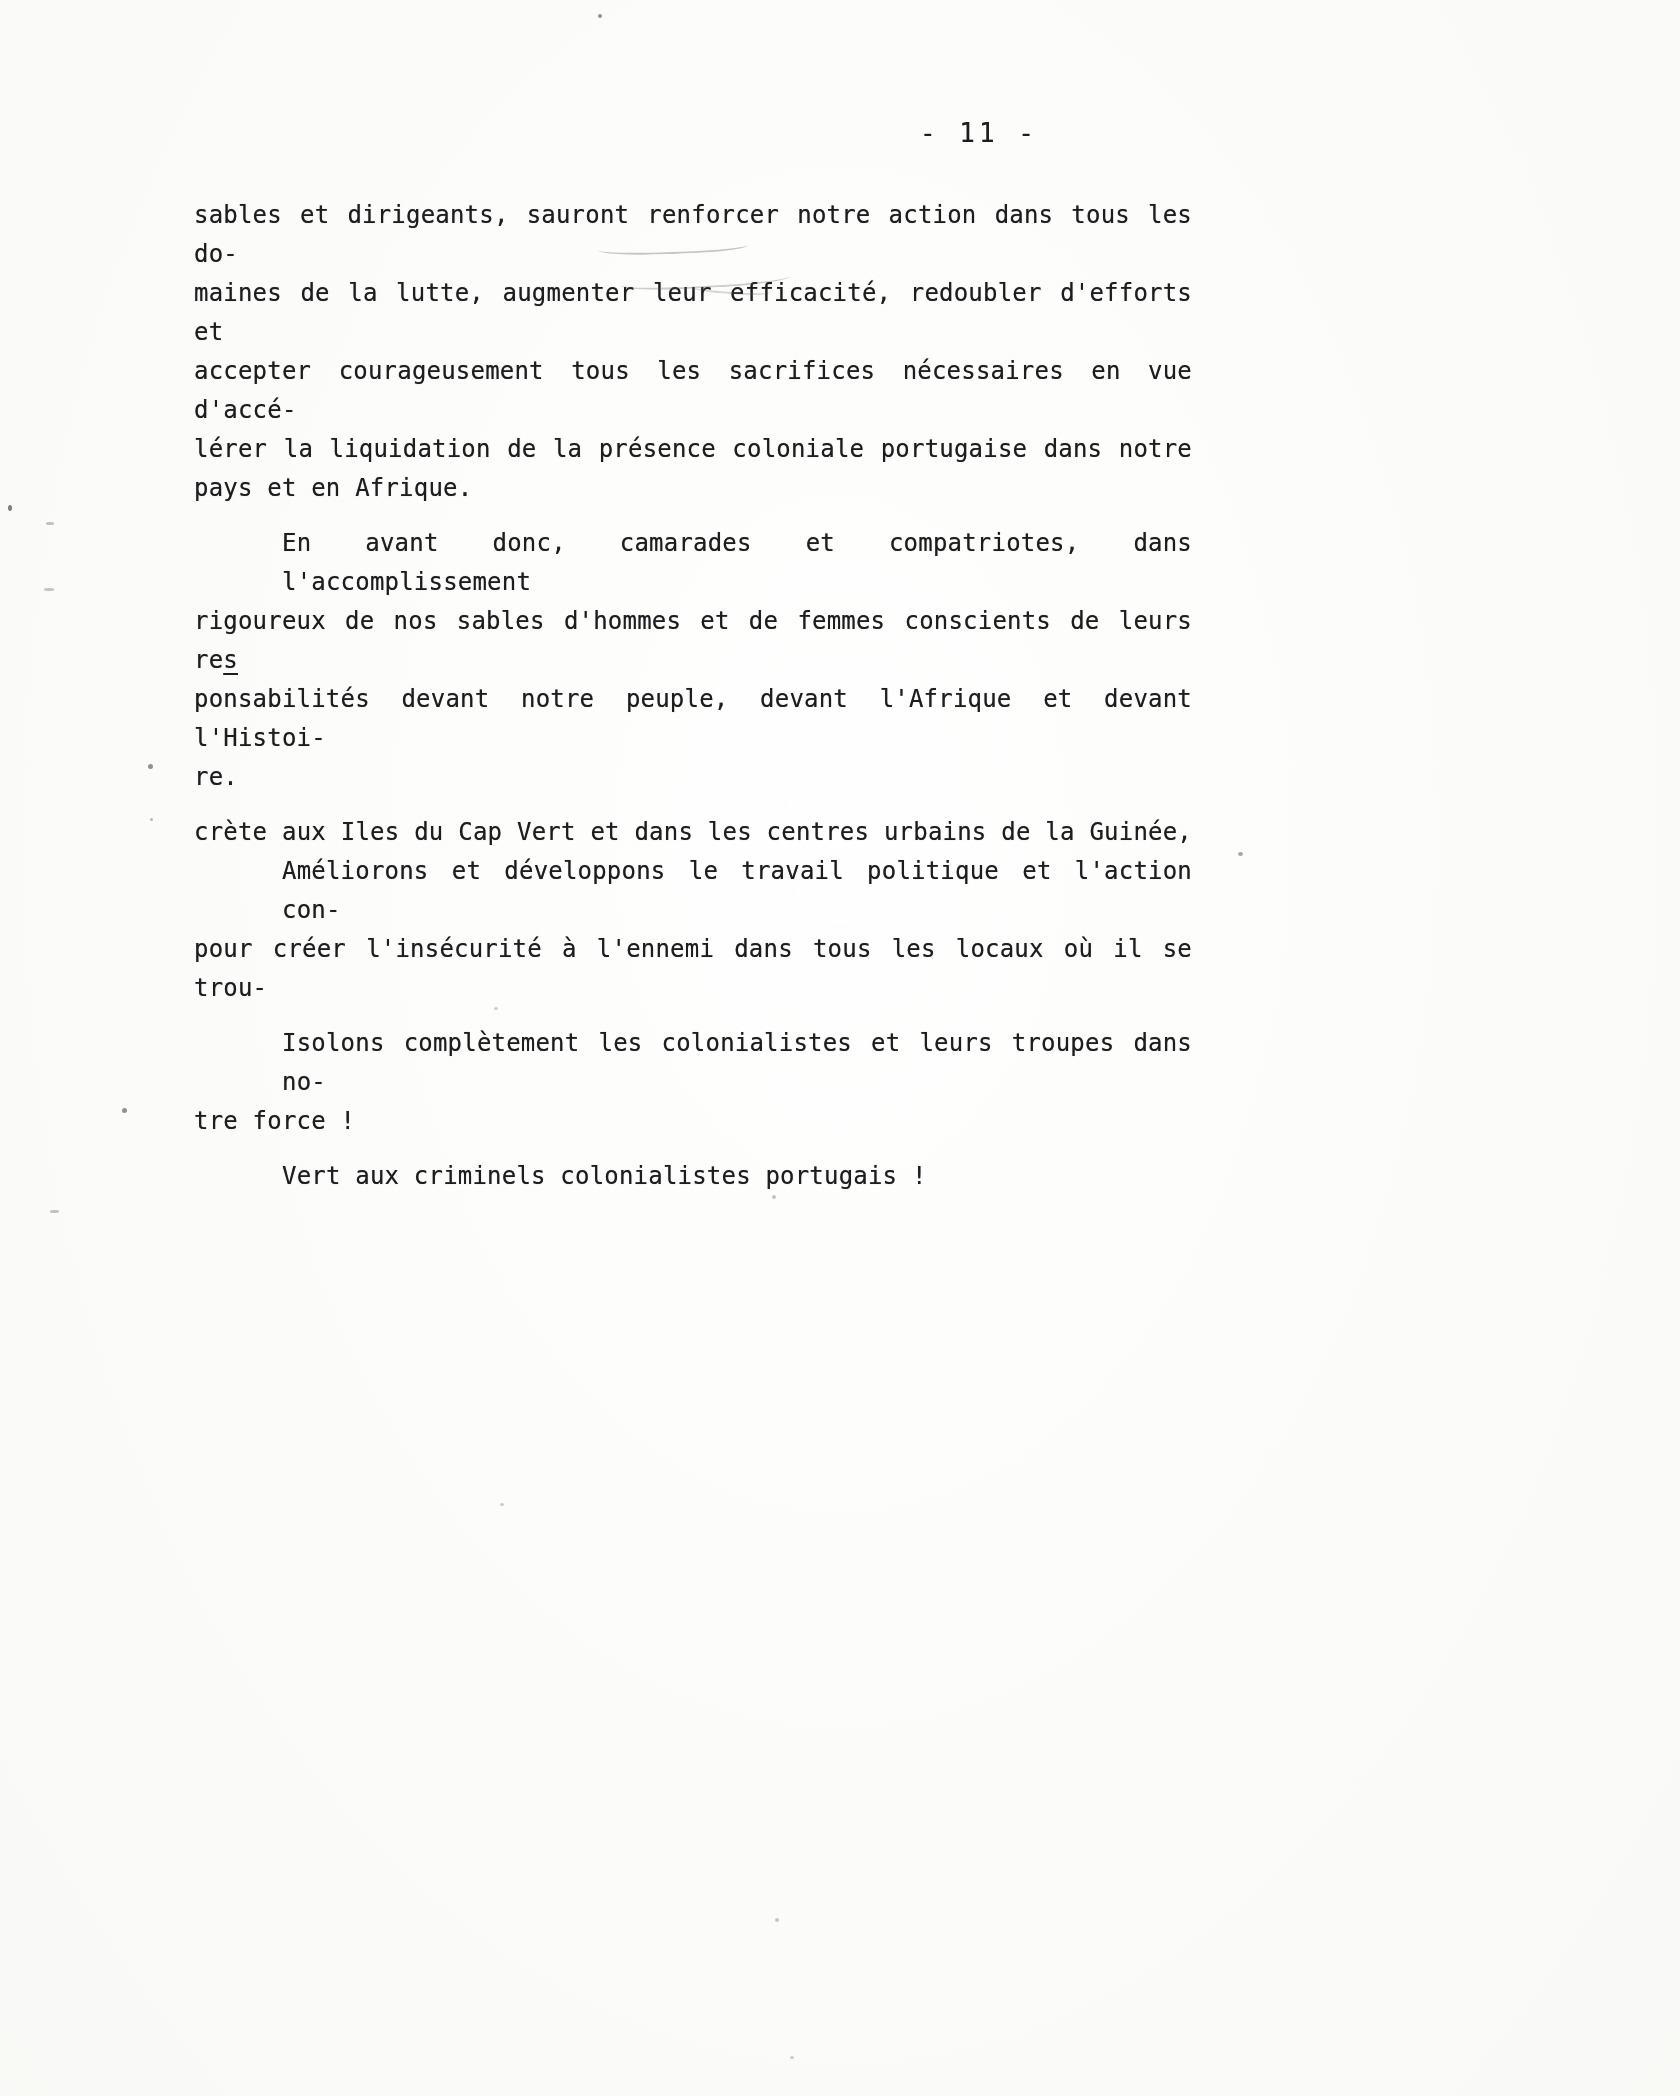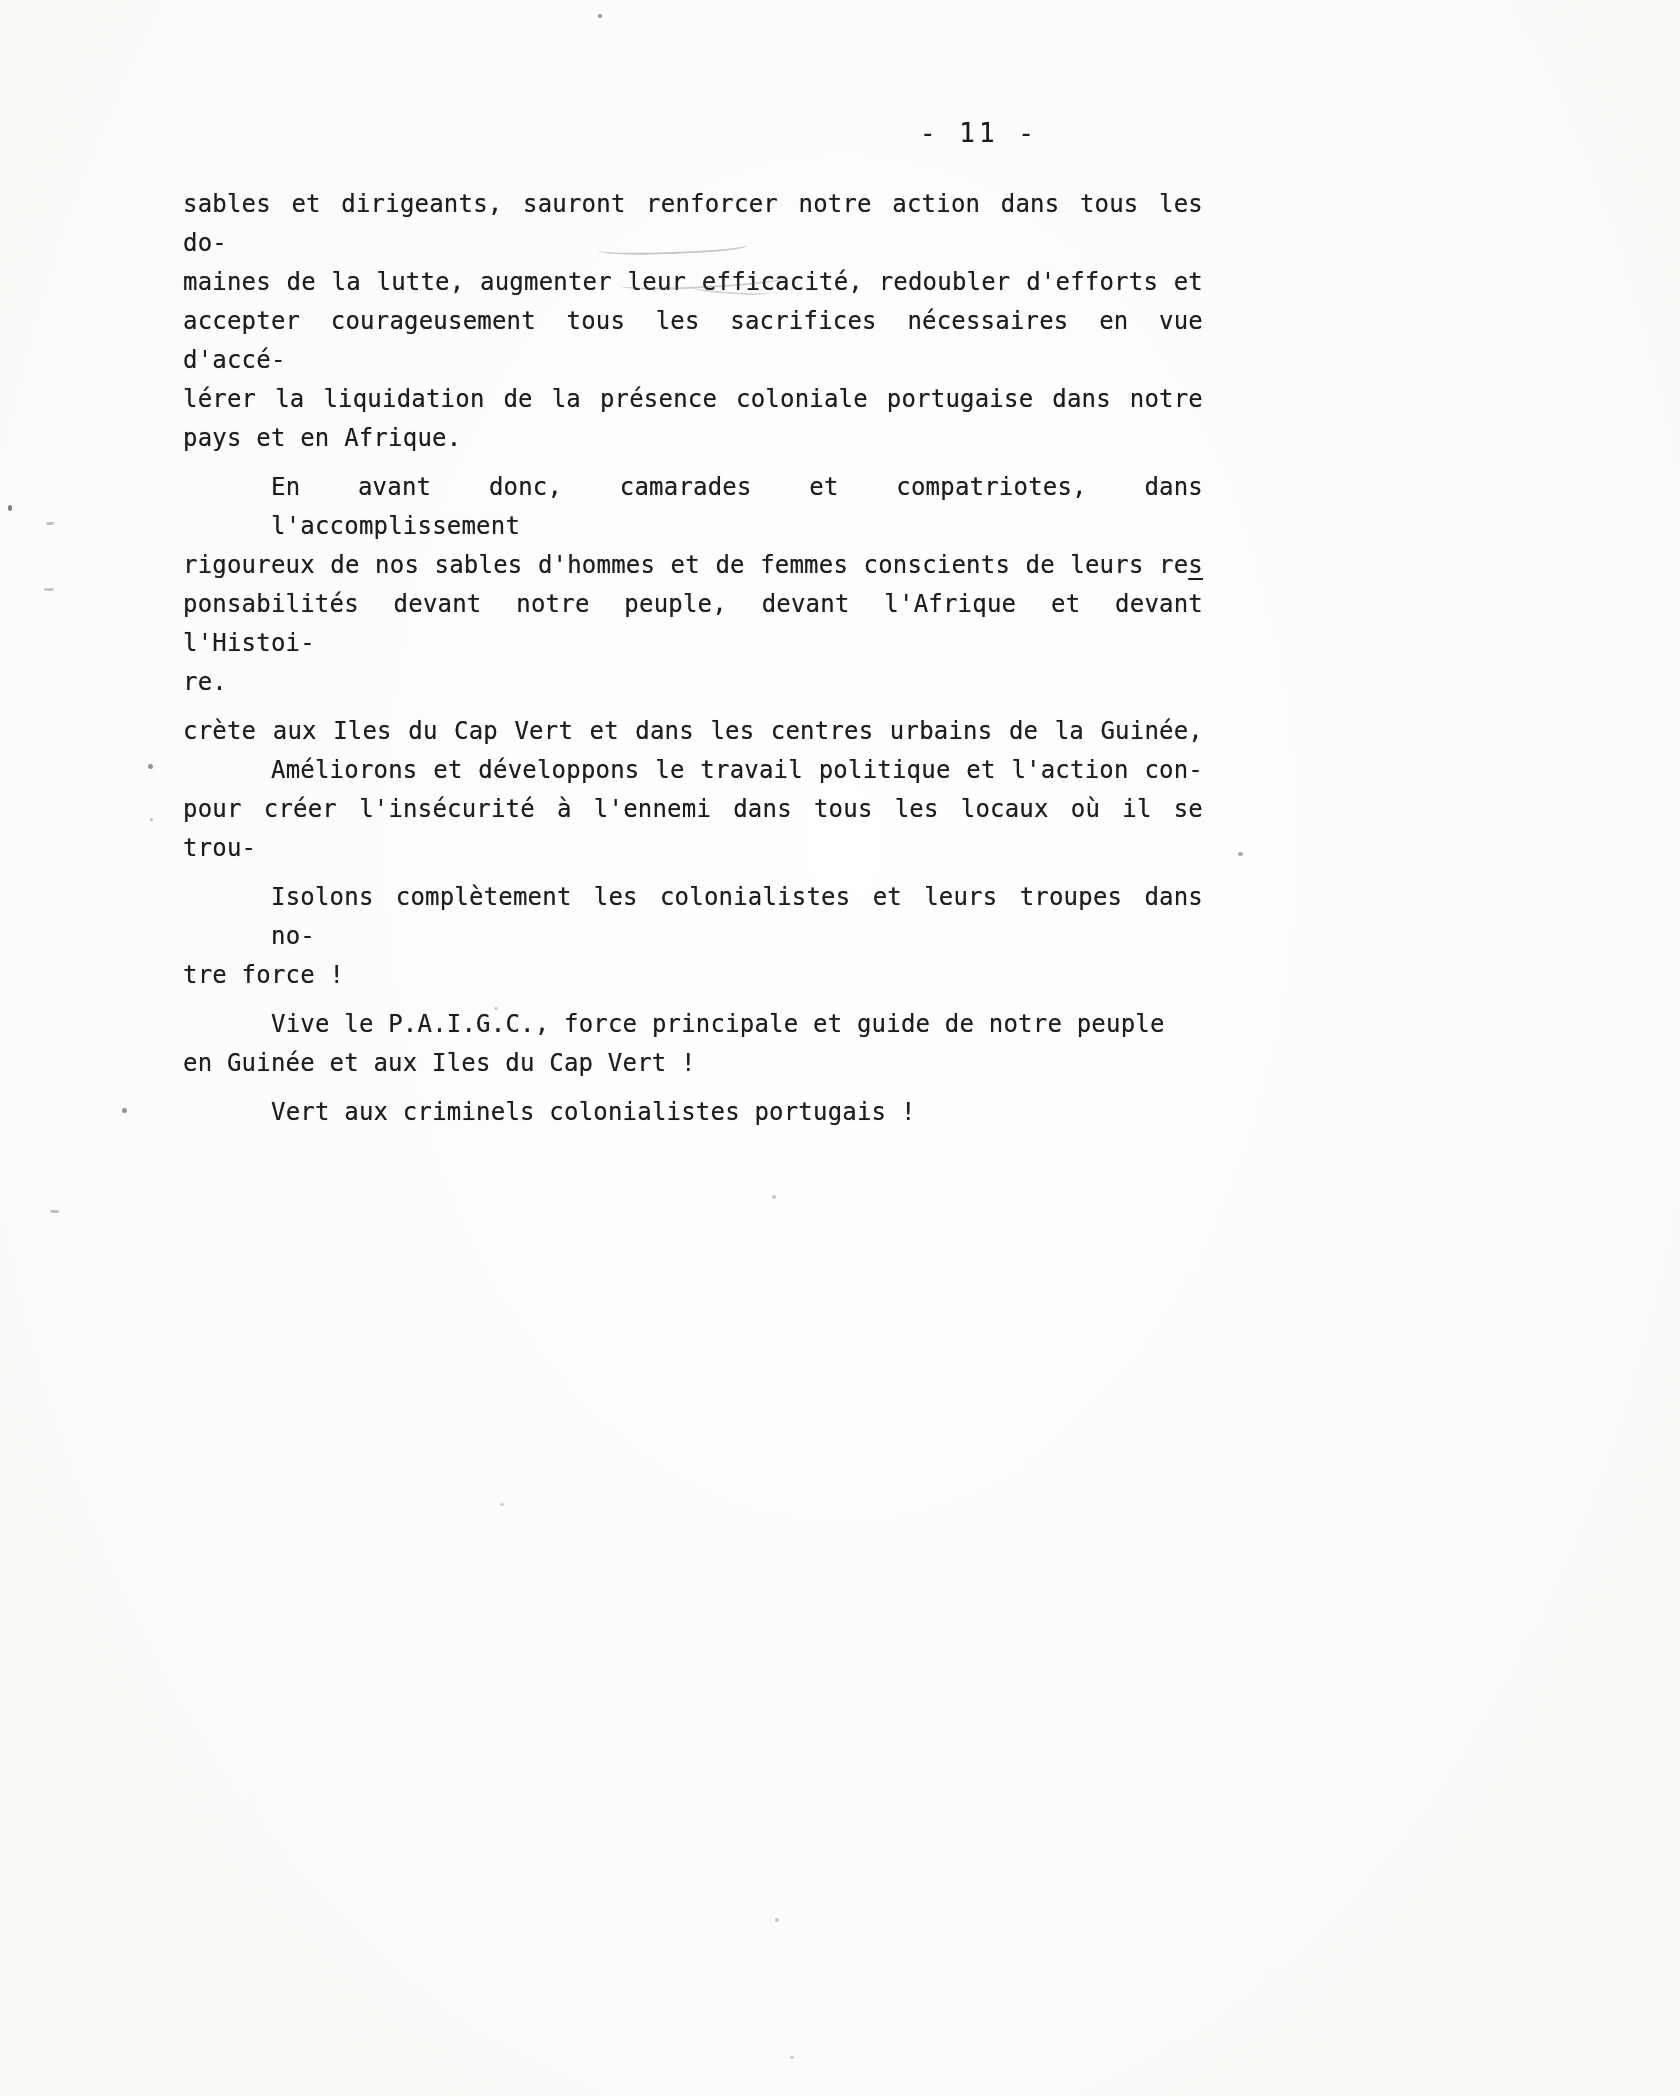--- a/index.html
+++ b/index.html
@@ -35,21 +35,21 @@
     position: absolute;
     top: 180px;
     left: 178px;
     width: 1030px;
     font-size: 24px;
     line-height: 39px;
     letter-spacing: 0.2px;
     text-shadow: 0 0 0.7px rgba(10,10,10,0.55);
   }
 
-  .para { margin: 5px; }
+  .para { margin: 16px; }
   .para + .para { margin-top: 10px; }
 
   .line { display: block; white-space: nowrap; }
   .line.just {
     white-space: normal;
     text-align: justify;
     text-align-last: justify;
     -moz-text-align-last: justify;
   }
   .line.indent { padding-left: 88px; }
@@ -120,24 +120,20 @@
       <span class="line just">crète aux Iles du Cap Vert et dans les centres urbains de la Guinée,</span>
       <span class="line just indent">Améliorons et développons le travail politique et l'action con-</span>
       <span class="line just">pour créer l'insécurité à l'ennemi dans tous les locaux où il se trou-</span>
     </p>
 
     <p class="para">
       <span class="line just indent">Isolons complètement les colonialistes et leurs troupes dans no-</span>
       <span class="line">tre force !</span>
     </p>
 
-    <p class="para">
-      <span class="line indent">Vive le P.A.I.G.C., force principale et guide de notre peuple</span>
-      <span class="line">en Guinée et aux Iles du Cap Vert !</span>
-    </p>
 
     <p class="para">
       <span class="line indent">Vert aux criminels colonialistes portugais !</span>
     </p>
 
   </div>
 
   <div class="smudge smudge-1"></div>
   <div class="smudge smudge-2"></div>
   <div class="smudge smudge-3"></div>

